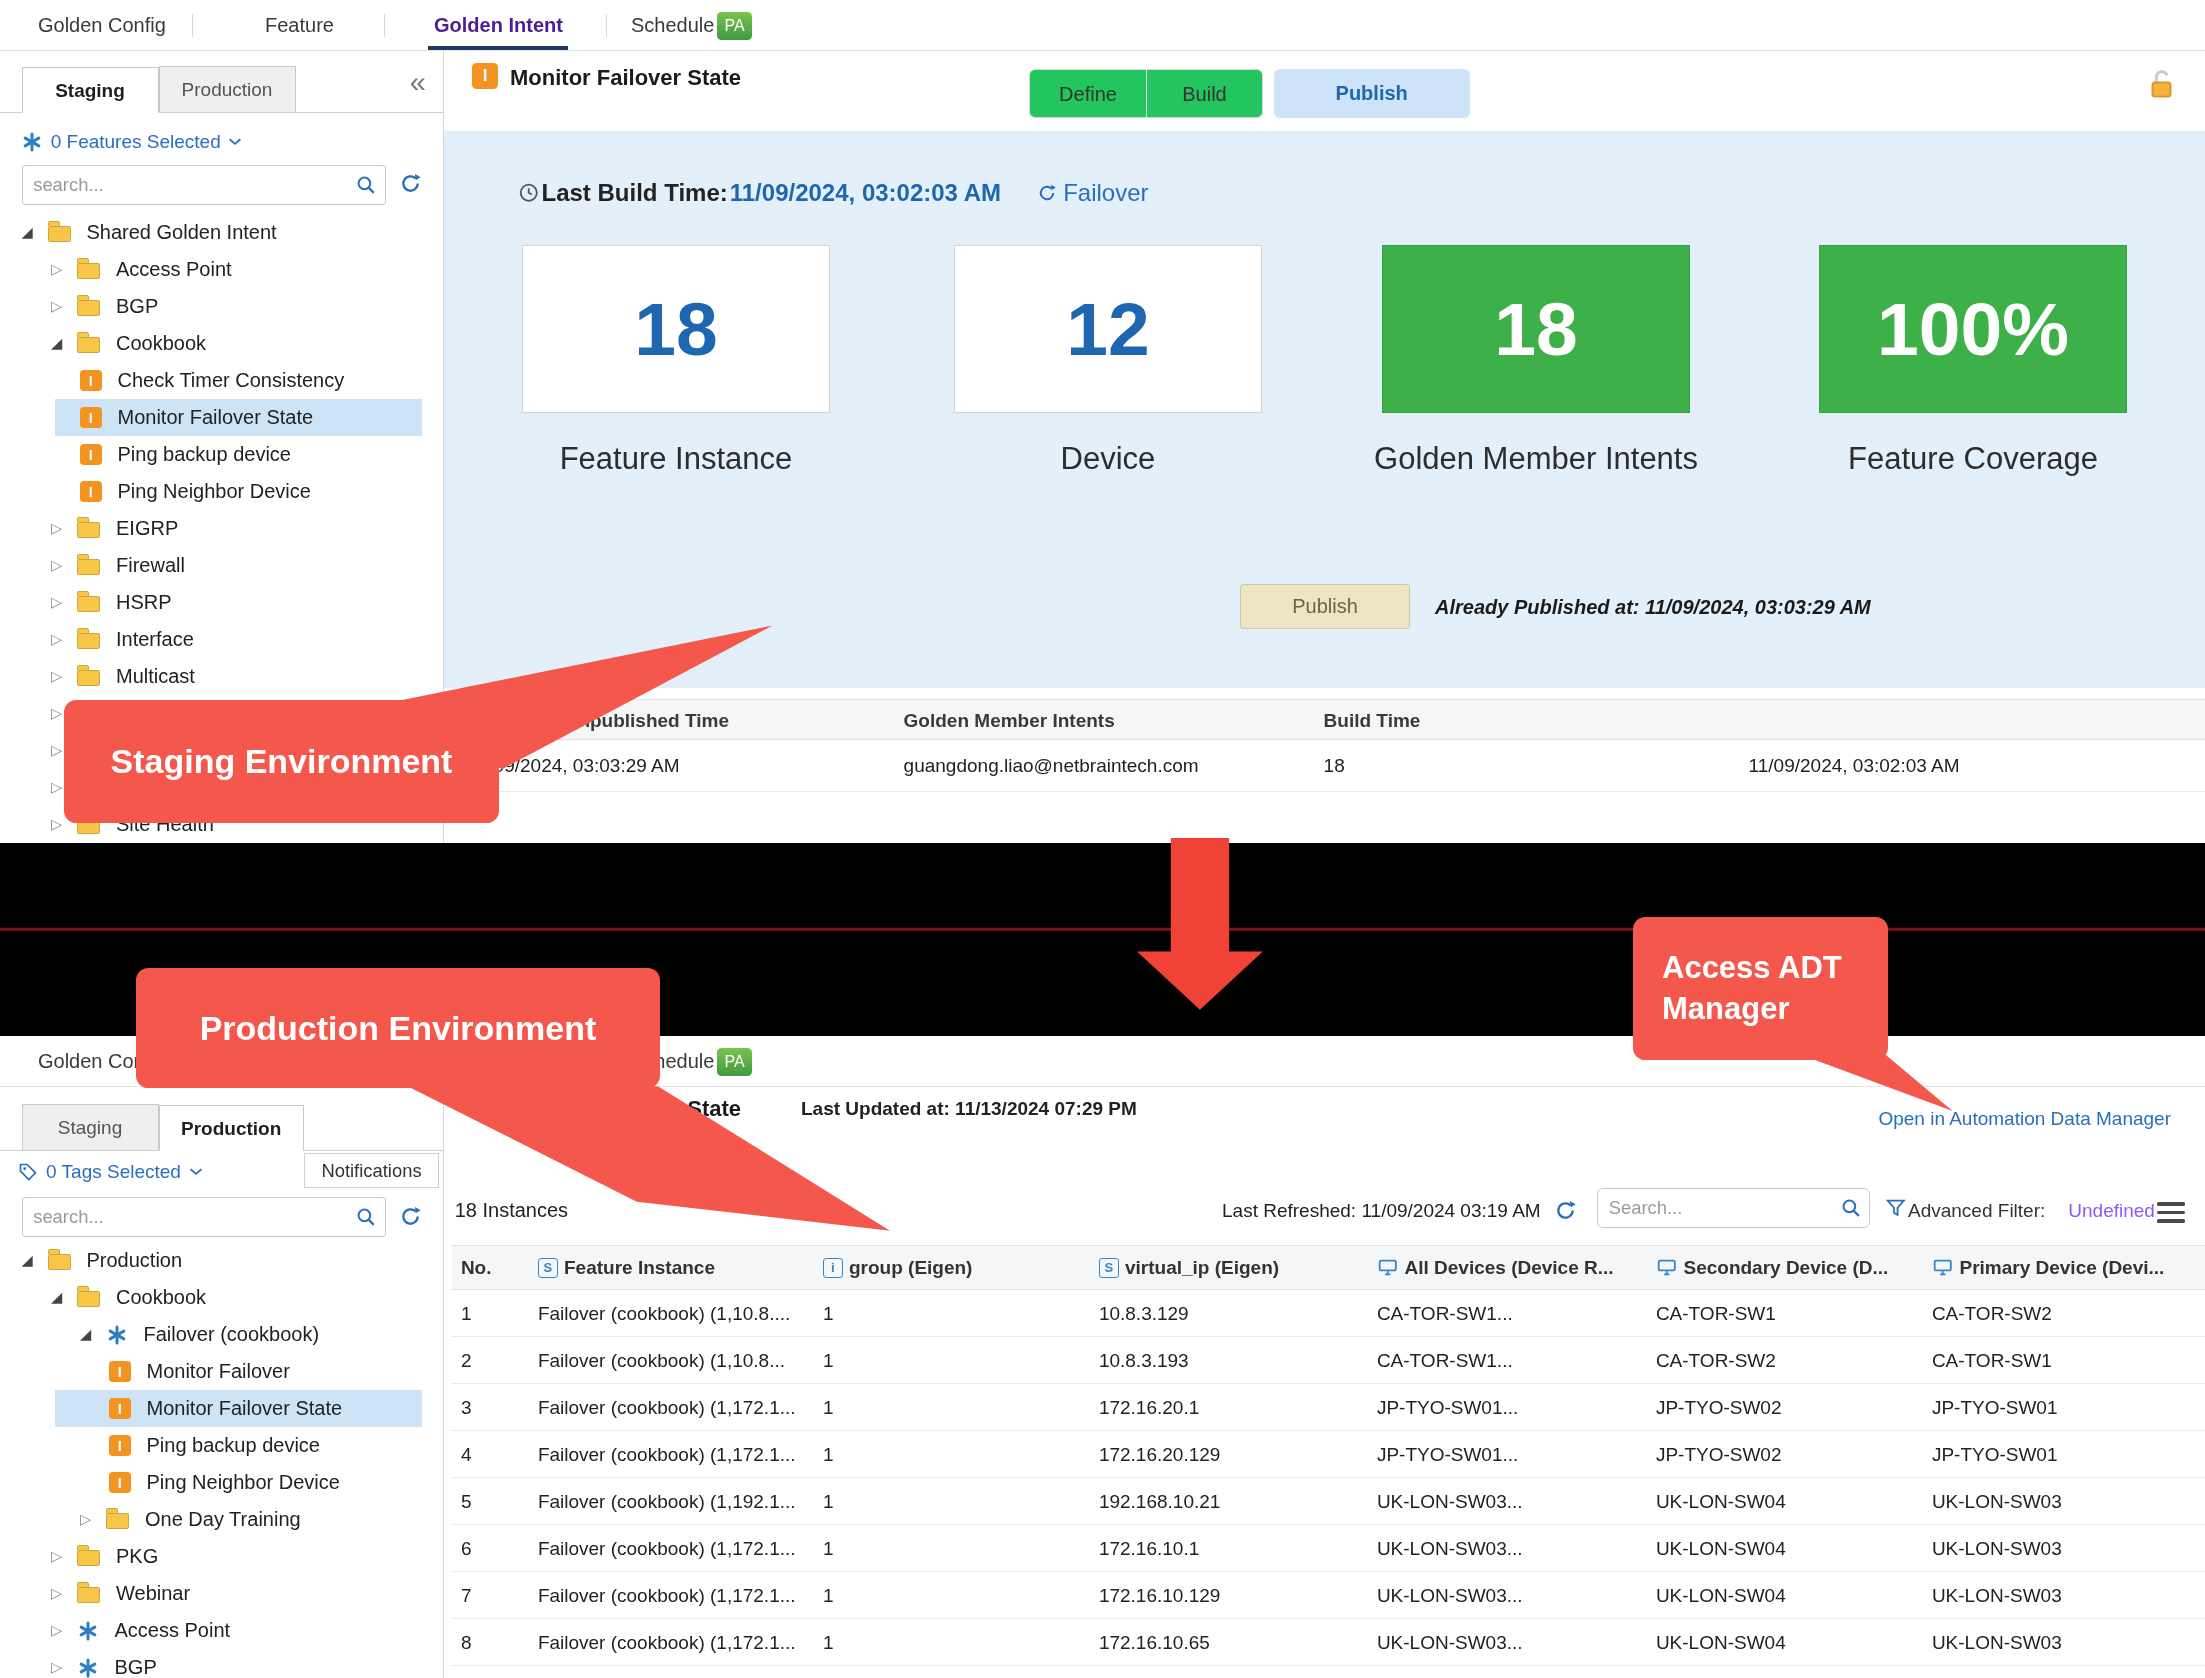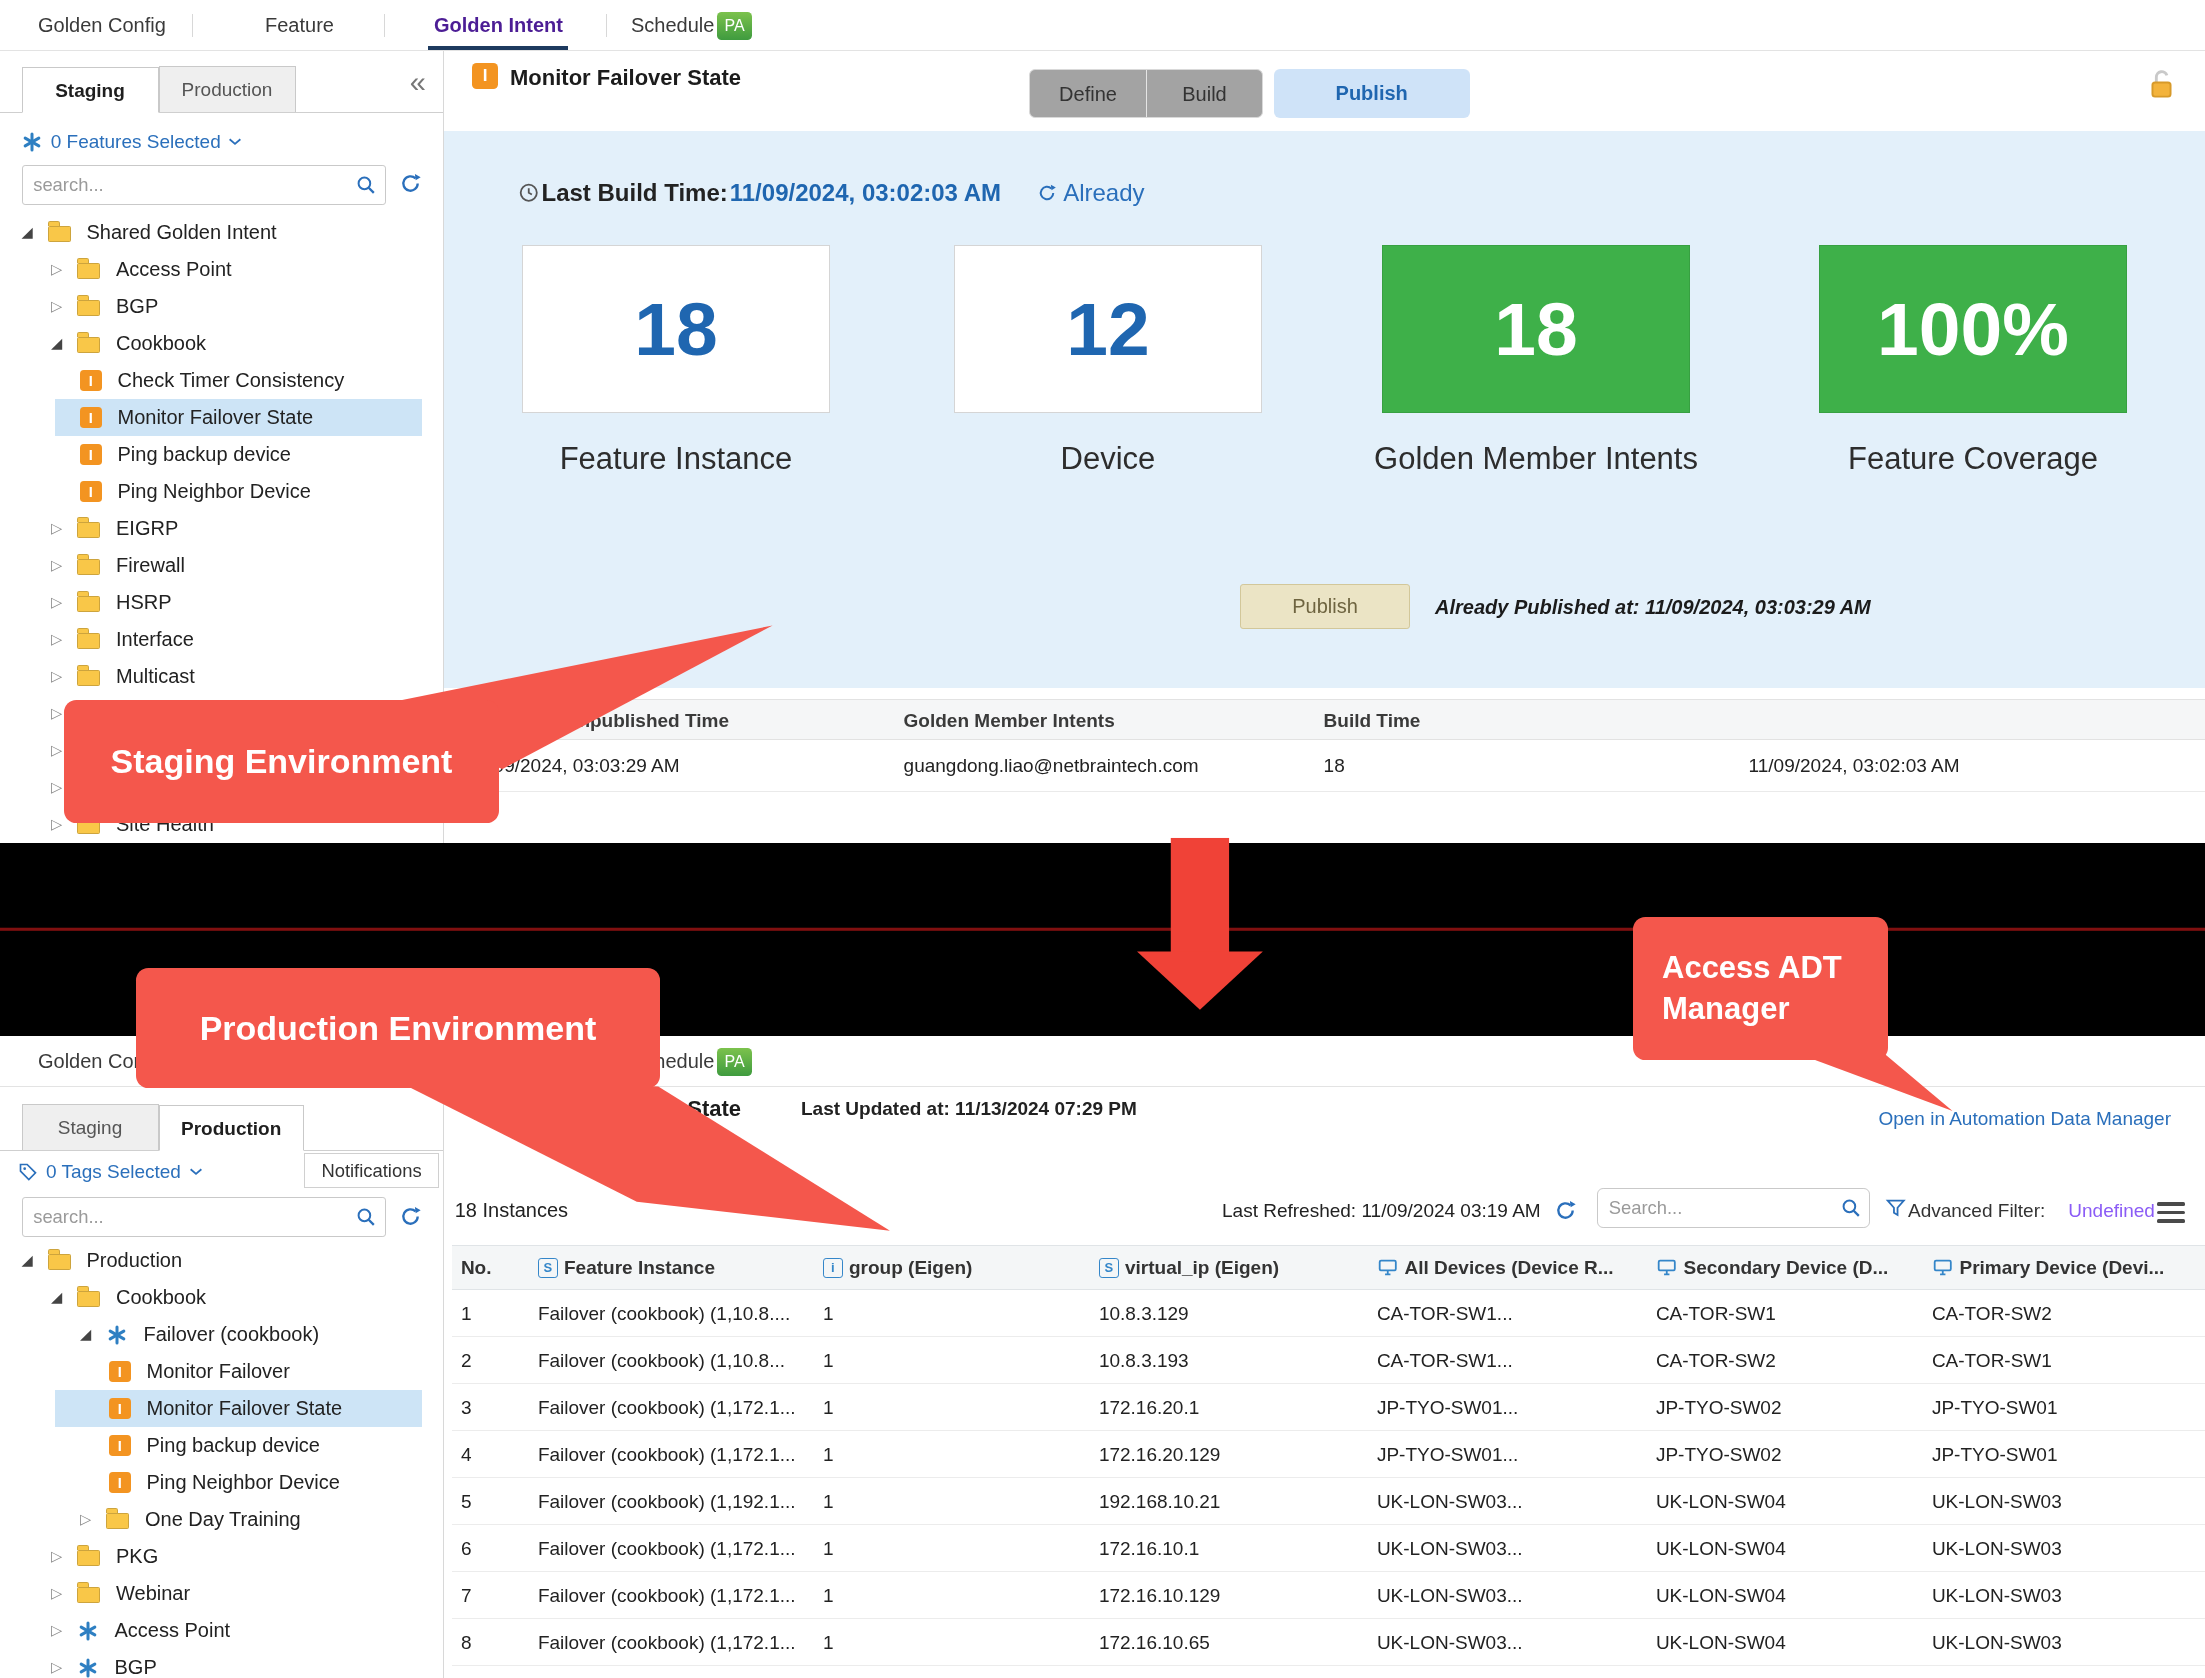--- a/index.html
+++ b/index.html
@@ -51,21 +51,21 @@
              display:flex;align-items:center;justify-content:center;flex:none}
   .feat-ic{width:21.5px;height:21.5px;display:flex;align-items:center;justify-content:center;flex:none}
   .tlabel{margin-left:16px}
 
   
   .main{position:absolute;right:0;left:444px}
   #main-top{top:51px;height:792px}
   .mt-icon{position:absolute;left:28px;top:12.3px;width:26px;height:26px;font-size:17px;border-radius:4.6px}
   .mt-title{position:absolute;left:66px;top:11.5px;height:29px;line-height:29px;font-size:22px;font-weight:700;color:#1c1c1c}
   .segmented{position:absolute;left:585px;top:18.4px;height:49px;display:flex;align-items:center}
-  .seg-pill{display:flex;height:49px;background:#a3a3a3;border:0.8px solid #d9d9d9;border-radius:6.1px;overflow:hidden}
+  .seg-pill{display:flex;height:49px;background:#22c55e;border:0.8px solid #d9d9d9;border-radius:6.1px;overflow:hidden}
   .seg-btn{width:116px;text-align:center;line-height:48px;font-size:20px;color:#333;cursor:pointer}
   .seg-btn + .seg-btn{border-left:0.8px solid #e5e5e5}
   .seg-active{margin-left:10.7px;width:196px;height:49px;border-radius:6.1px;background:#cfe3f8;color:#1f66b0;
               font-size:20px;font-weight:600;text-align:center;line-height:49px;cursor:pointer}
   .lock{position:absolute;right:28px;top:17px;cursor:pointer}
   .bluearea{position:absolute;left:0;top:80px;width:100%;height:557px;background:#e3f0fa}
   .lastbuild{position:absolute;left:74px;top:42px;height:40px;display:flex;align-items:center;gap:2px;font-size:24px;color:#222}
   .lb-label{font-weight:600}
   .lb-value{color:#1f66b0;font-weight:600}
   .refresh-link{display:flex;align-items:center;gap:6.1px;color:#2a6fbb;margin-left:34px;cursor:pointer}
@@ -269,21 +269,21 @@
             <circle cx="12" cy="12" r="9" fill="none" stroke="#555" stroke-width="2"></circle>
             <path d="M12 7v5l3.5 2" fill="none" stroke="#555" stroke-width="2"></path>
           </svg>
         <span class="lb-label">Last Build Time:</span>
         <span class="lb-value">11/09/2024, 03:02:03 AM</span>
         <span class="refresh-link">
           <svg width="20" height="20" viewBox="0 0 24 24">
               <path d="M19.5 12a7.5 7.5 0 1 1-2.2-5.3" fill="none" stroke="#2a6fbb" stroke-width="2.4"></path>
               <polygon points="16.6,2.2 17.4,8.6 22.6,5.4" fill="#2a6fbb"></polygon>
             </svg>
-          <span>Already</span>
+          <span>Failover</span>
         </span>
       </div>
 
       <div class="card" style="left:78px">18</div>
       <div class="card" style="left:510px">12</div>
       <div class="card green" style="left:938px">18</div>
       <div class="card green" style="left:1375px">100%</div>
       <div class="card-label" style="left:78px">Feature Instance</div>
       <div class="card-label" style="left:510px">Device</div>
       <div class="card-label" style="left:938px">Golden Member Intents</div>

